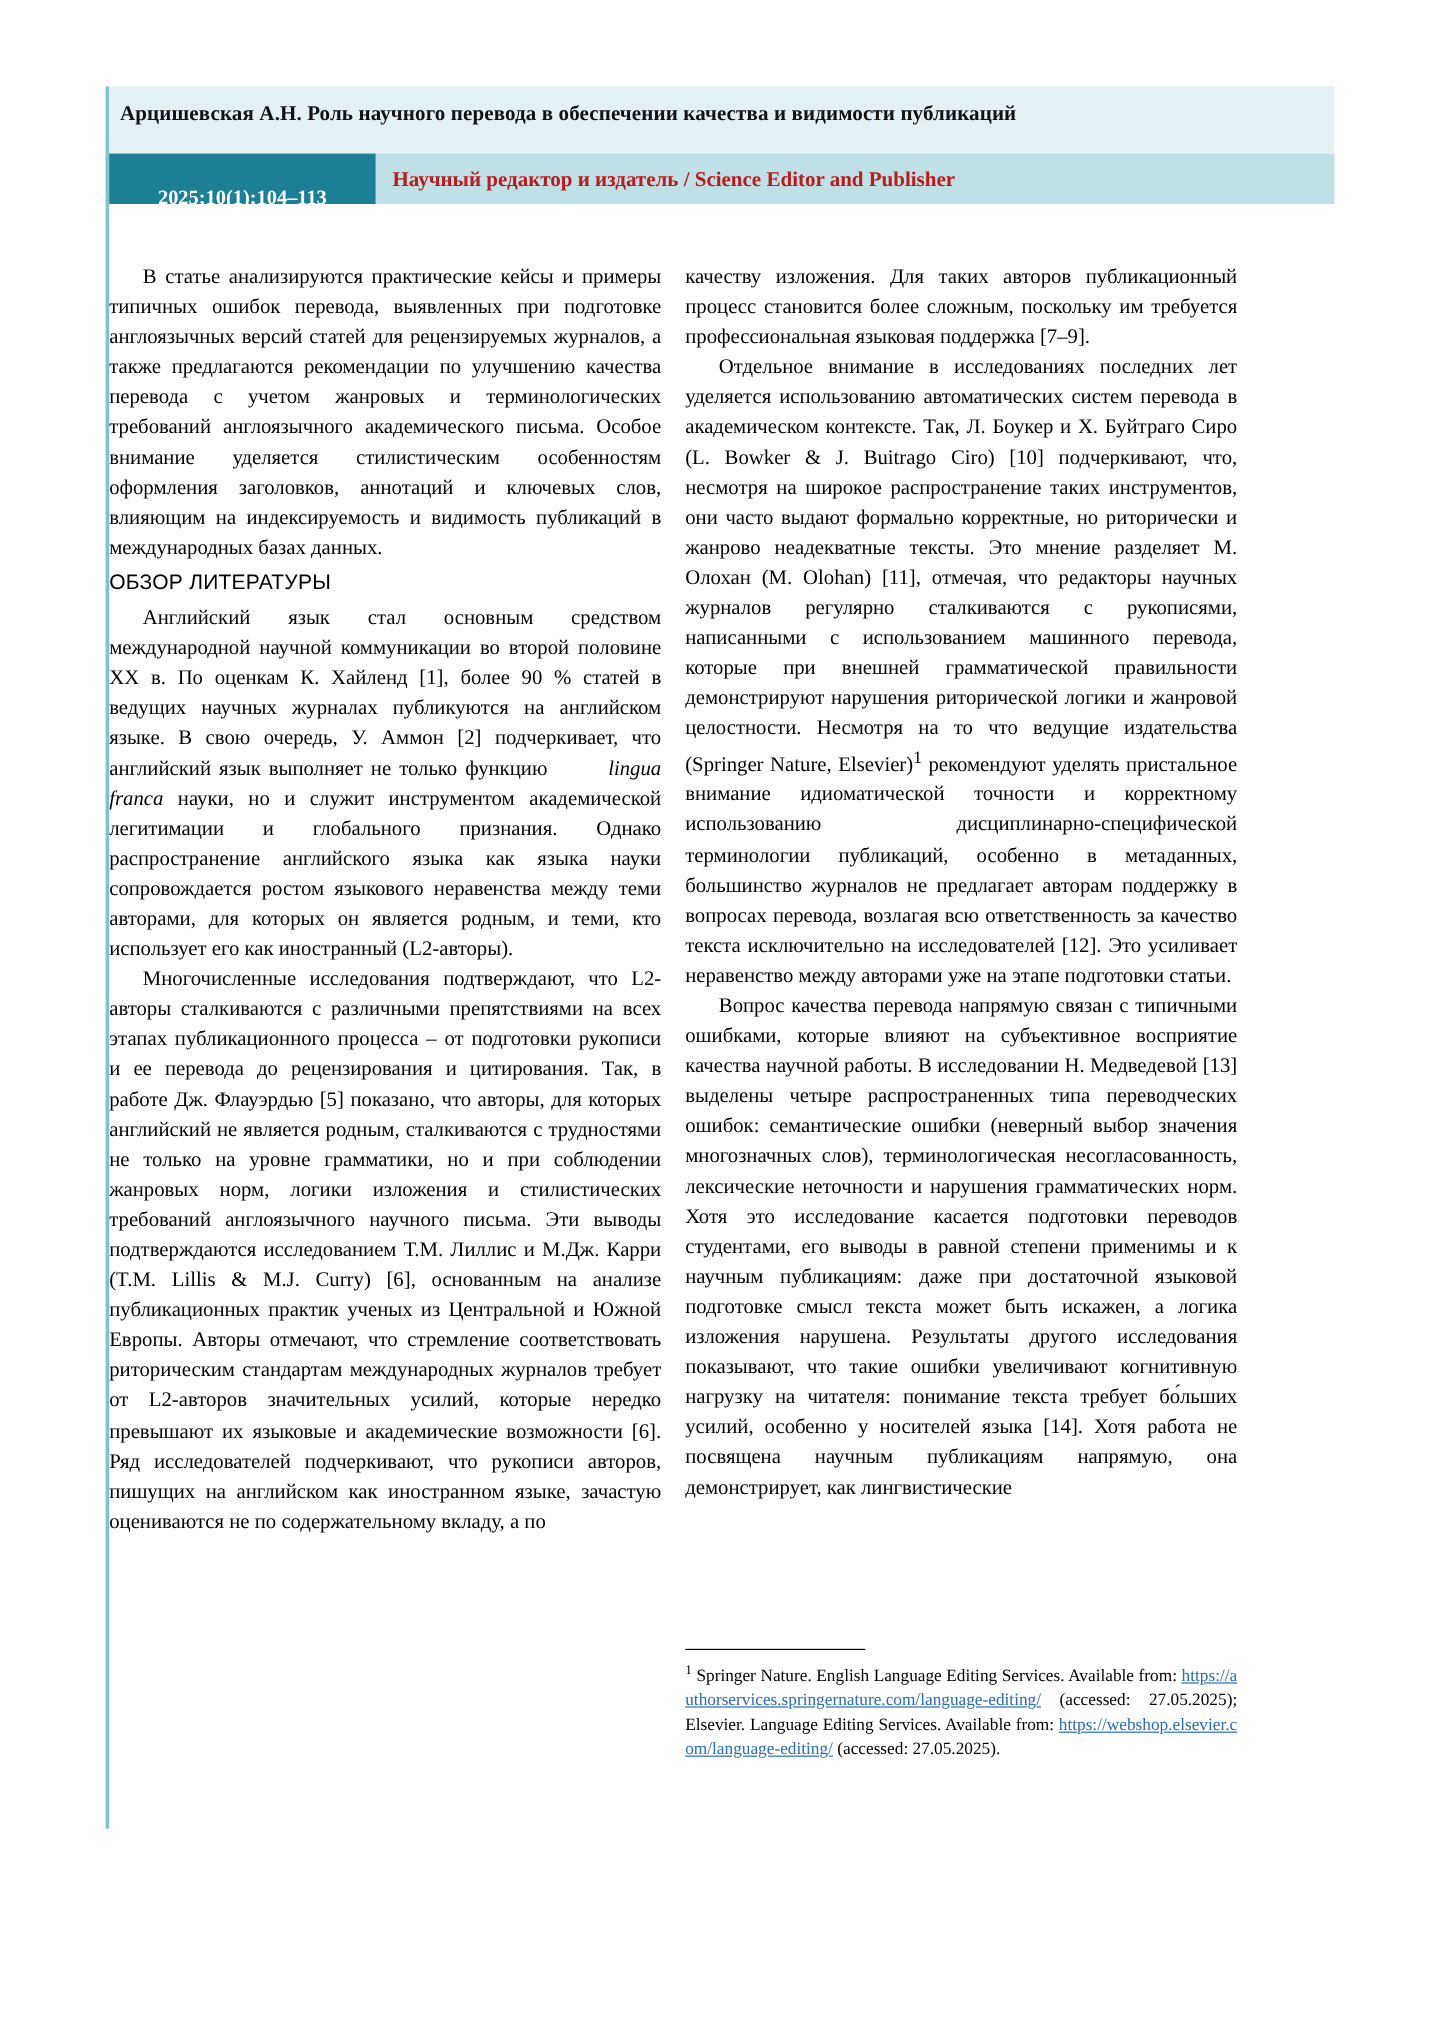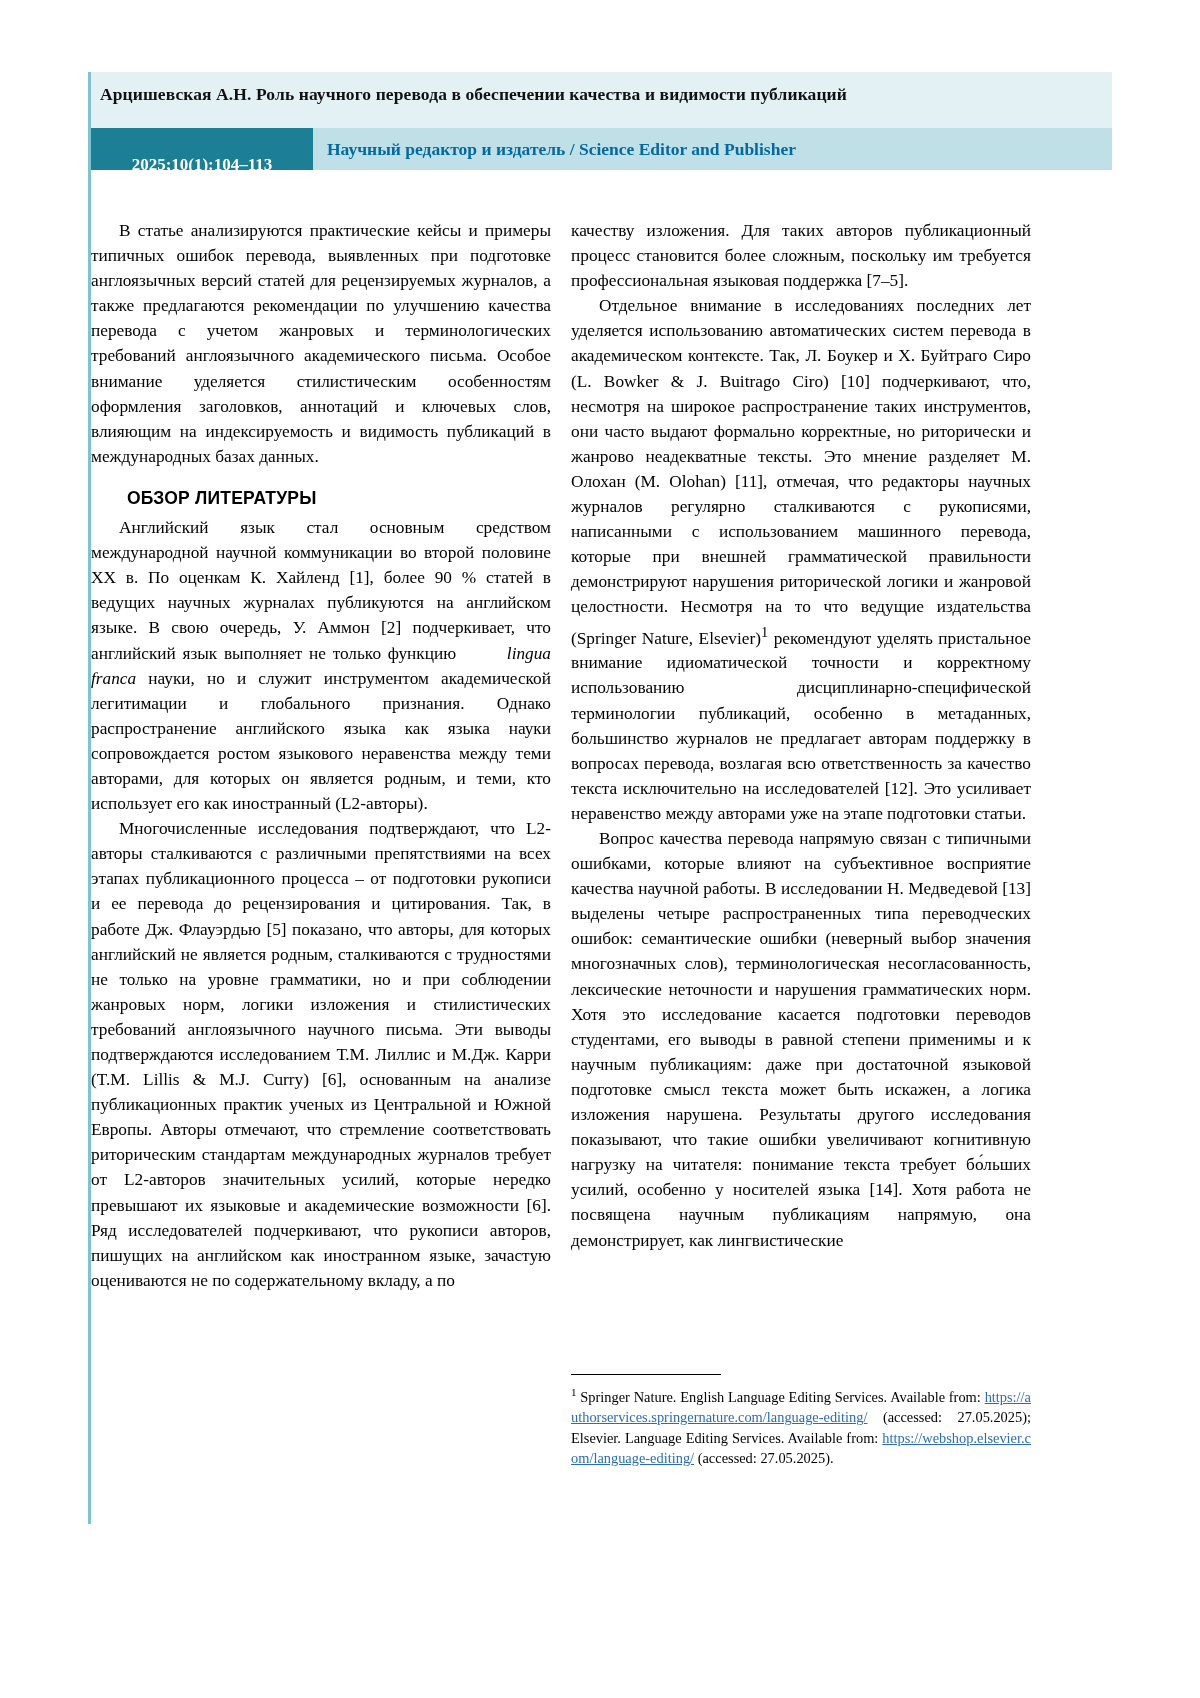--- a/index.html
+++ b/index.html
@@ -72,21 +72,21 @@
     font-weight: bold;
     font-size: 17px;
     font-family: "Liberation Serif", serif;
   }
   .subheader-right-text {
     position: absolute;
     left: 327px;
     top: 128px;
     height: 42px;
     line-height: 42px;
-    color: #0369a1;
+    color: #b91c1c;
     font-weight: bold;
     font-size: 17.5px;
     font-family: "Liberation Serif", serif;
   }
 
   .col {
     position: absolute;
     top: 218px;
     width: 460px;
     font-size: 17.3px;
@@ -100,25 +100,24 @@
 
   .col p {
     margin: 0;
     text-indent: 28px;
   }
   .col p.noindent { text-indent: 0; }
 
   h2.section {
     font-family: "Liberation Sans", sans-serif;
     font-size: 17.5px;
-    font-weight: bold;
-    margin: 17px 0 4px 0;
+    font-weight: normal;
+    margin: 4px 0 4px 0;
     text-indent: 0;
     letter-spacing: 0.2px;
-    padding-left: 36px;
   }
 
   .it { font-style: italic; margin-left: 44px; }
 
   .footnote-wrap {
     position: absolute;
     left: 571px;
     top: 1374px;
     width: 460px;
     font-size: 14.4px;
@@ -170,21 +169,21 @@
     <p>В статье анализируются практические кейсы и примеры типичных ошибок перевода, выявленных при подготовке англоязычных версий статей для рецензируемых журналов, а также предлагаются рекомендации по улучшению качества перевода с учетом жанровых и терминологических требований англоязычного академического письма. Особое внимание уделяется стилистическим особенностям оформления заголовков, аннотаций и ключевых слов, влияющим на индексируемость и видимость публикаций в международных базах данных.</p>
 
     <h2 class="section">ОБЗОР ЛИТЕРАТУРЫ</h2>
 
     <p><span>Английский язык стал основным средством международной научной коммуникации во второй половине XX в. По оценкам К. Хайленд [1], более 90 % статей в ведущих научных журналах публикуются на английском языке. В свою очередь, У. Аммон [2] подчеркивает, что английский язык выполняет не только функцию </span><span class="it">lingua franca</span><span> науки, но и служит инструментом академической легитимации и глобального признания. Однако распространение английского языка как языка науки сопровождается ростом языкового неравенства между теми авторами, для которых он является родным, и теми, кто использует его как иностранный (L2-авторы).</span></p>
 
     <p>Многочисленные исследования подтверждают, что L2-авторы сталкиваются с различными препятствиями на всех этапах публикационного процесса – от подготовки рукописи и ее перевода до рецензирования и цитирования. Так, в работе Дж. Флауэрдью [5] показано, что авторы, для которых английский не является родным, сталкиваются с трудностями не только на уровне грамматики, но и при соблюдении жанровых норм, логики изложения и стилистических требований англоязычного научного письма. Эти выводы подтверждаются исследованием Т.М. Лиллис и М.Дж. Карри (T.M. Lillis &amp; M.J. Curry) [6], основанным на анализе публикационных практик ученых из Центральной и Южной Европы. Авторы отмечают, что стремление соответствовать риторическим стандартам международных журналов требует от L2-авторов значительных усилий, которые нередко превышают их языковые и академические возможности [6]. Ряд исследователей подчеркивают, что рукописи авторов, пишущих на английском как иностранном языке, зачастую оцениваются не по содержательному вкладу, а по</p>
   </div>
 
   <div class="col col-right">
-    <p class="noindent">качеству изложения. Для таких авторов публикационный процесс становится более сложным, поскольку им требуется профессиональная языковая поддержка [7–5].</p>
+    <p class="noindent">качеству изложения. Для таких авторов публикационный процесс становится более сложным, поскольку им требуется профессиональная языковая поддержка [7–9].</p>
     <p><span>Отдельное внимание в исследованиях последних лет уделяется использованию автоматических систем перевода в академическом контексте. Так, Л. Боукер и Х. Буйтраго Сиро (L. Bowker &amp; J. Buitrago Ciro) [10] подчеркивают, что, несмотря на широкое распространение таких инструментов, они часто выдают формально корректные, но риторически и жанрово неадекватные тексты. Это мнение разделяет М. Олохан (M. Olohan) [11], отмечая, что редакторы научных журналов регулярно сталкиваются с рукописями, написанными с использованием машинного перевода, которые при внешней грамматической правильности демонстрируют нарушения риторической логики и жанровой целостности. Несмотря на то что ведущие издательства (Springer Nature, Elsevier)</span><sup>1</sup><span> рекомендуют уделять пристальное внимание идиоматической точности и корректному использованию дисциплинарно-специфической терминологии публикаций, особенно в метаданных, большинство журналов не предлагает авторам поддержку в вопросах перевода, возлагая всю ответственность за качество текста исключительно на исследователей [12]. Это усиливает неравенство между авторами уже на этапе подготовки статьи.</span></p>
     <p>Вопрос качества перевода напрямую связан с типичными ошибками, которые влияют на субъективное восприятие качества научной работы. В исследовании Н. Медведевой [13] выделены четыре распространенных типа переводческих ошибок: семантические ошибки (неверный выбор значения многозначных слов), терминологическая несогласованность, лексические неточности и нарушения грамматических норм. Хотя это исследование касается подготовки переводов студентами, его выводы в равной степени применимы и к научным публикациям: даже при достаточной языковой подготовке смысл текста может быть искажен, а логика изложения нарушена. Результаты другого исследования показывают, что такие ошибки увеличивают когнитивную нагрузку на читателя: понимание текста требует бо́льших усилий, особенно у носителей языка [14]. Хотя работа не посвящена научным публикациям напрямую, она демонстрирует, как лингвистические</p>
   </div>
 
   <div class="footnote-wrap">
     <div class="footnote-rule"></div>
     <div>
       <sup>1</sup>
       <span>Springer Nature. English Language Editing Services. Available from: </span><a class="link" href="#">https://authorservices.springernature.com/language-editing/</a><span> (accessed: 27.05.2025); Elsevier. Language Editing Services. Available from: </span><a class="link" href="#">https://webshop.elsevier.com/language-editing/</a><span> (accessed: 27.05.2025).</span>
     </div>

